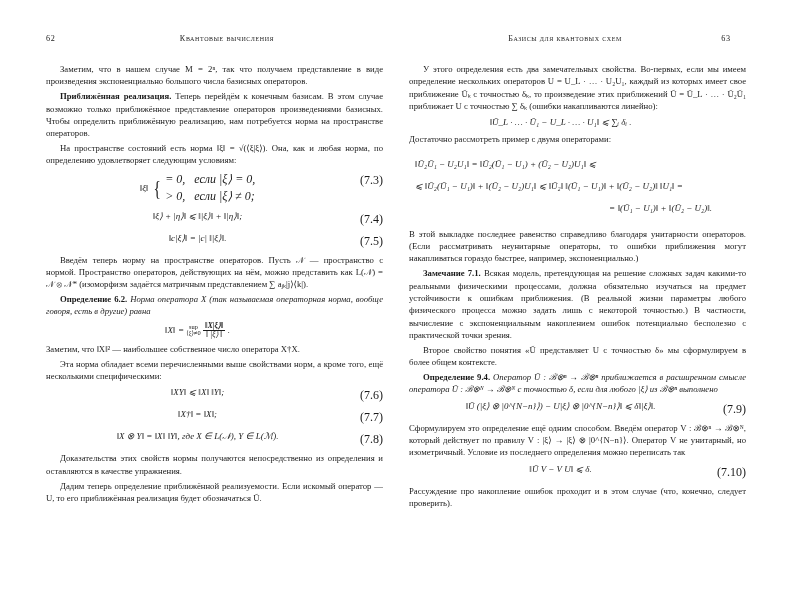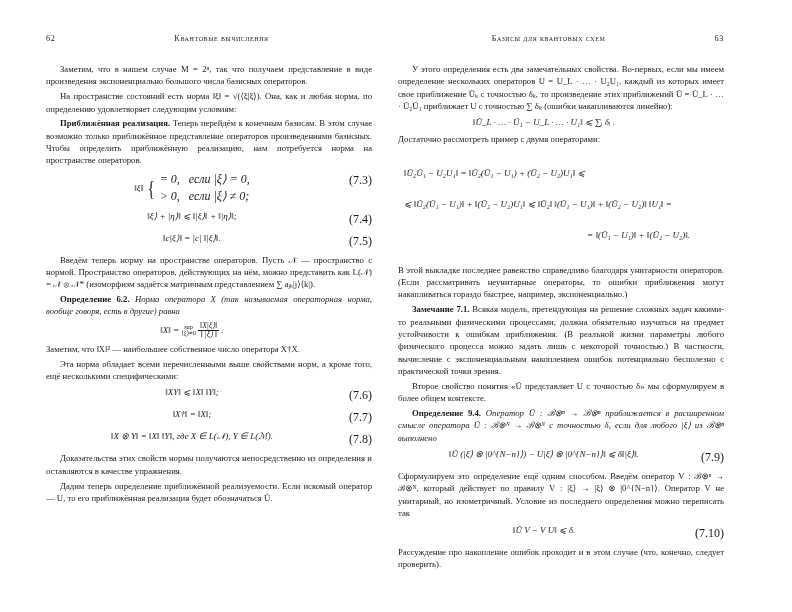--- a/index.html
+++ b/index.html
@@ -12,38 +12,38 @@
     height: 612px;
     font-family: "Liberation Serif", serif;
     color: #1a1a1a;
     overflow: hidden;
   }
   .page {
     position: relative;
     width: 792px;
     height: 484px;
     box-sizing: border-box;
-    padding: 34px 68px 26px 46px;
+    padding: 34px 46px 26px 46px;
   }
   .running-head {
     display: flex;
     width: 100%;
     font-size: 8.2px;
     letter-spacing: 0.6px;
     margin-bottom: 20px;
   }
   .rh-col {
     width: 50%;
     display: flex;
     align-items: baseline;
   }
   .rh-left .folio { width: 40px; text-align: left; }
   .rh-left .title { flex: 1; text-align: center; padding-right: 28px; }
   .rh-right .title { flex: 1; text-align: center; padding-left: 28px; }
-  .rh-right .folio { width: 40px; text-align: right; }
+  .rh-right .folio { width: 40px; text-align: center; }
   .smallcaps {
     font-variant: small-caps;
     text-transform: lowercase;
   }
   .smallcaps::first-letter { text-transform: uppercase; }
   .columns {
     display: flex;
     gap: 26px;
     height: 512px;
   }
@@ -102,34 +102,34 @@
     font-size: 12px;
     line-height: 1.45;
   }
   .frac {
     display: inline-block;
     vertical-align: middle;
     text-align: center;
     font-size: 7.6px;
     line-height: 1.05;
   }
-  .frac .num { display: block; border-bottom: 0.7px solid #1a1a1a; padding: 0 2px; }
+  .frac .num { display: block; border-bottom: 0.7px solid #1a1a1a; padding: 0 2px; font-weight: bold; }
   .frac .den { display: block; padding: 0 2px; }
   .stack {
     display: inline-block;
     vertical-align: middle;
     text-align: center;
     font-size: 6.4px;
     line-height: 1.05;
     font-style: normal;
   }
   .stack .top { display: block; }
   .stack .bot { display: block; }
   .eq-multiline { text-align: left; padding-left: 6px; }
-  .eq-multiline div { margin: 18px 0; }
+  .eq-multiline div { margin: 9px 0; }
   .cont-ind { padding-left: 26px; }
 </style>
 </head>
 <body>
 
 <div class="page">
 
   <div class="running-head">
     <div class="rh-col rh-left">
       <span class="folio">62</span>
@@ -140,26 +140,26 @@
       <span class="folio">63</span>
     </div>
   </div>
 
   <div class="columns">
 
     <div class="col">
 
       <p>Заметим, что в нашем случае M = 2ⁿ, так что получаем представление в виде произведения экспоненциально большого числа базисных операторов.</p>
 
-      <p>На пространстве состояний есть норма ‖ξ‖ = √(⟨ξ|ξ⟩). Она, как и любая норма, по определению удовлетворяет следующим условиям:</p>
-
       <p>
         <span class="runin">Приближённая реализация.</span>
         <span>Теперь перейдём к конечным базисам. В этом случае возможно только приближённое представление операторов произведениями базисных. Чтобы определить приближённую реализацию, нам потребуется норма на пространстве операторов.</span>
       </p>
+
+      <p>На пространстве состояний есть норма ‖ξ‖ = √(⟨ξ|ξ⟩). Она, как и любая норма, по определению удовлетворяет следующим условиям:</p>
 
       <div class="eq-block">
         <div class="eq-body">
           <span class="brace-rows">
             <span>‖ξ‖</span>
             <span class="brace">{</span>
             <span class="brace-lines">
               <span style="display:block;">= 0,&nbsp;&nbsp; если |ξ⟩ = 0,</span>
               <span style="display:block;">&gt; 0,&nbsp;&nbsp; если |ξ⟩ ≠ 0;</span>
             </span>

